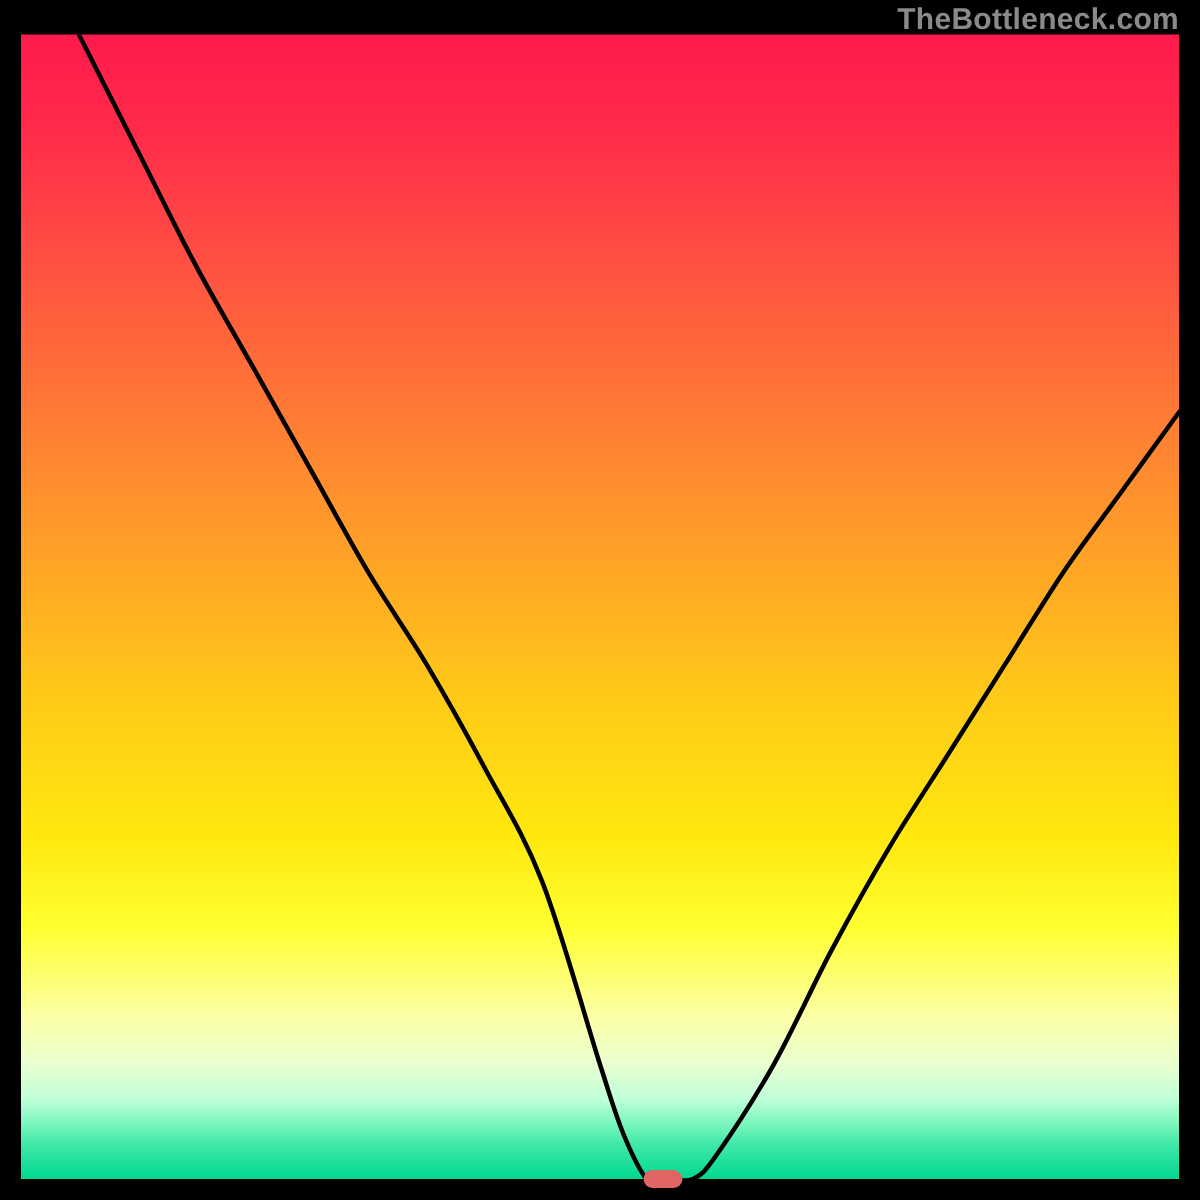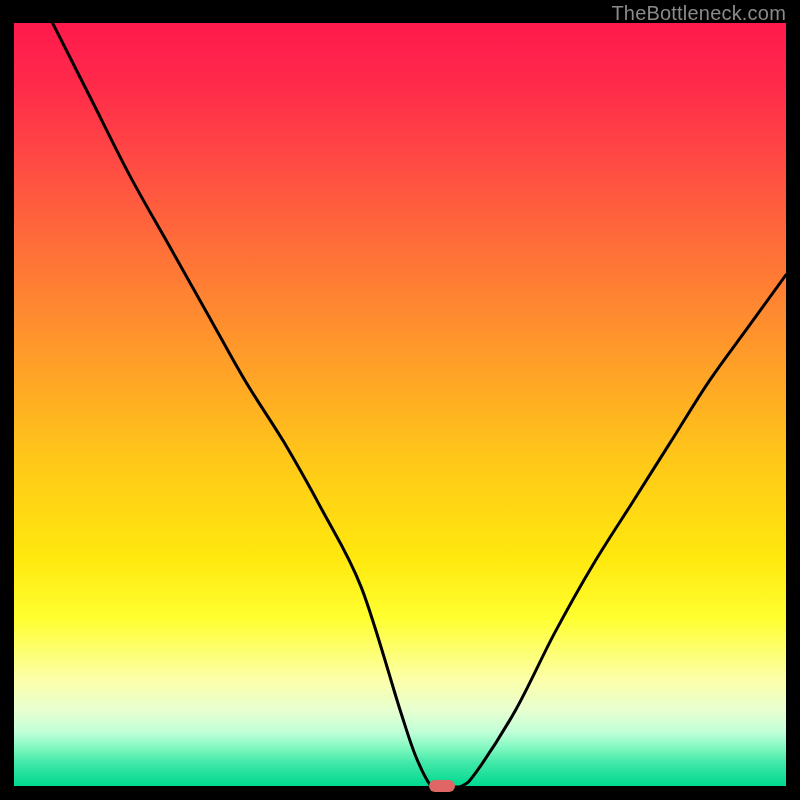--- a/index.html
+++ b/index.html
@@ -56,21 +56,21 @@
     background: #e06666;
     transform: translate(-50%, -50%);
     pointer-events: none;
   }
   .watermark {
     position: absolute;
     top: 2px;
     right: 14px;
     font-family: Arial, Helvetica, sans-serif;
     font-size: 20px;
-    font-weight: 400;
+    font-weight: 700;
     color: #8a8a8a;
     letter-spacing: 0.2px;
   }
 </style>
 </head>
 <body>
 
 <div class="frame">
 
   <div class="watermark">TheBottleneck.com</div>

